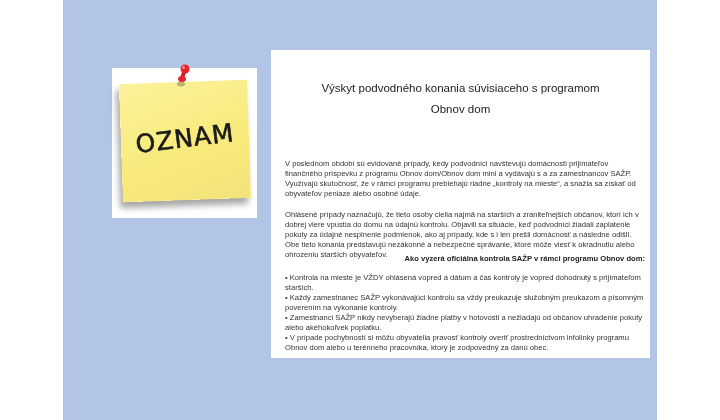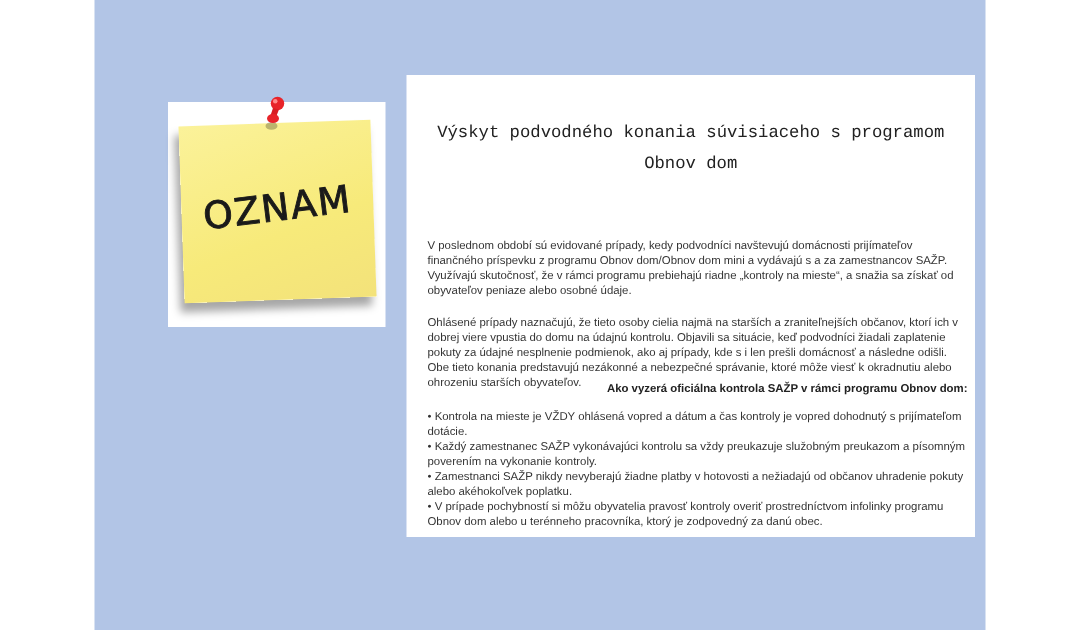--- a/index.html
+++ b/index.html
@@ -30,21 +30,21 @@
     }
     .pin {
       position: absolute; left: 64px; top: -4px; width: 14px; height: 24px;
     }
     .content-box {
       position: absolute; left: 271px; top: 50px; width: 379px; height: 308px;
       background: #ffffff;
     }
     .title {
       position: absolute; left: 0; right: 0; text-align: center;
-      font-size: 11.5px; color: #222; font-family: Liberation Mono, monospace; 
+      font-size: 11.5px; color: #222; 
     }
     .title.l1 { top: 32px; }
     .title.l2 { top: 53px; }
     .body-text {
       position: absolute; left: 14px; width: 360px;
       font-size: 7.6px; line-height: 10px; color: #333; margin-top: 35px;
     }
     .p1 { top: 74px; }
     .p2 { top: 125px; }
     .p3 { top: 169px; font-weight: bold; color: #222; text-align: right; }
@@ -69,18 +69,18 @@
   </svg>
 </div>
 
 <div class="content-box">
   <div class="title l1">Výskyt podvodného konania súvisiaceho s programom</div>
   <div class="title l2">Obnov dom</div>
   <div class="body-text p1">V poslednom období sú evidované prípady, kedy podvodníci navštevujú domácnosti prijímateľov finančného príspevku z programu Obnov dom/Obnov dom mini a vydávajú s a za zamestnancov SAŽP. Využívajú skutočnosť, že v rámci programu prebiehajú riadne „kontroly na mieste“, a snažia sa získať od obyvateľov peniaze alebo osobné údaje.</div>
   <div class="body-text p2">Ohlásené prípady naznačujú, že tieto osoby cielia najmä na starších a zraniteľnejších občanov, ktorí ich v dobrej viere vpustia do domu na údajnú kontrolu. Objavili sa situácie, keď podvodníci žiadali zaplatenie pokuty za údajné nesplnenie podmienok, ako aj prípady, kde s i len prešli domácnosť a následne odišli. Obe tieto konania predstavujú nezákonné a nebezpečné správanie, ktoré môže viesť k okradnutiu alebo ohrozeniu starších obyvateľov.</div>
   <div class="body-text p3">Ako vyzerá oficiálna kontrola SAŽP v rámci programu Obnov dom:</div>
   <div class="body-text list">
-    <div>• Kontrola na mieste je VŽDY ohlásená vopred a dátum a čas kontroly je vopred dohodnutý s prijímateľom dotácie.</div>
+    <div>• Kontrola na mieste je VŽDY ohlásená vopred a dátum a čas kontroly je vopred dohodnutý s prijímateľom starších.</div>
     <div>• Každý zamestnanec SAŽP vykonávajúci kontrolu sa vždy preukazuje služobným preukazom a písomným poverením na vykonanie kontroly.</div>
     <div>• Zamestnanci SAŽP nikdy nevyberajú žiadne platby v hotovosti a nežiadajú od občanov uhradenie pokuty alebo akéhokoľvek poplatku.</div>
     <div>• V prípade pochybností si môžu obyvatelia pravosť kontroly overiť prostredníctvom infolinky programu Obnov dom alebo u terénneho pracovníka, ktorý je zodpovedný za danú obec.</div>
   </div>
 </div>
 
 </body></html>

